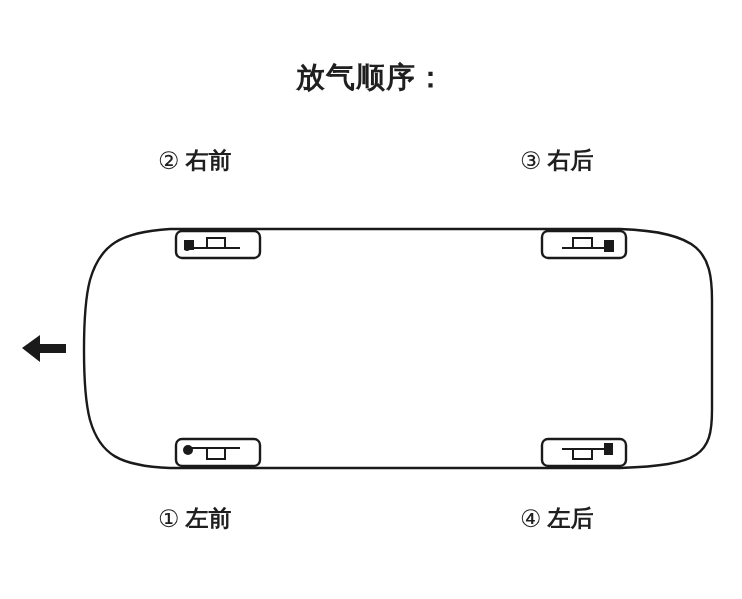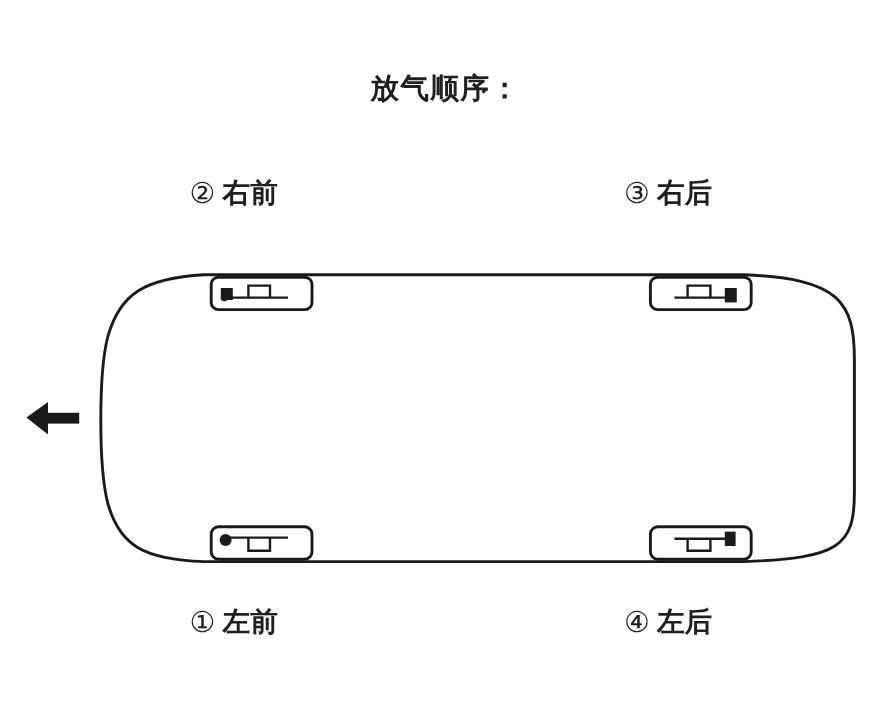--- a/index.html
+++ b/index.html
@@ -14,21 +14,21 @@
       overflow: hidden;
       font-family: "DejaVu Sans", sans-serif;
       color: #1a1a1a;
     }
     .title {
       position: absolute;
       left: 0;
       width: 742px;
       top: 58px;
       text-align: center;
-      font-size: 24px;
+      font-size: 29px;
       font-weight: bold;
       letter-spacing: 1px;
       color: #1f1f1f;
     }
     .label {
       position: absolute;
       font-size: 23px;
       font-weight: bold;
       color: #1f1f1f;
       white-space: nowrap;

